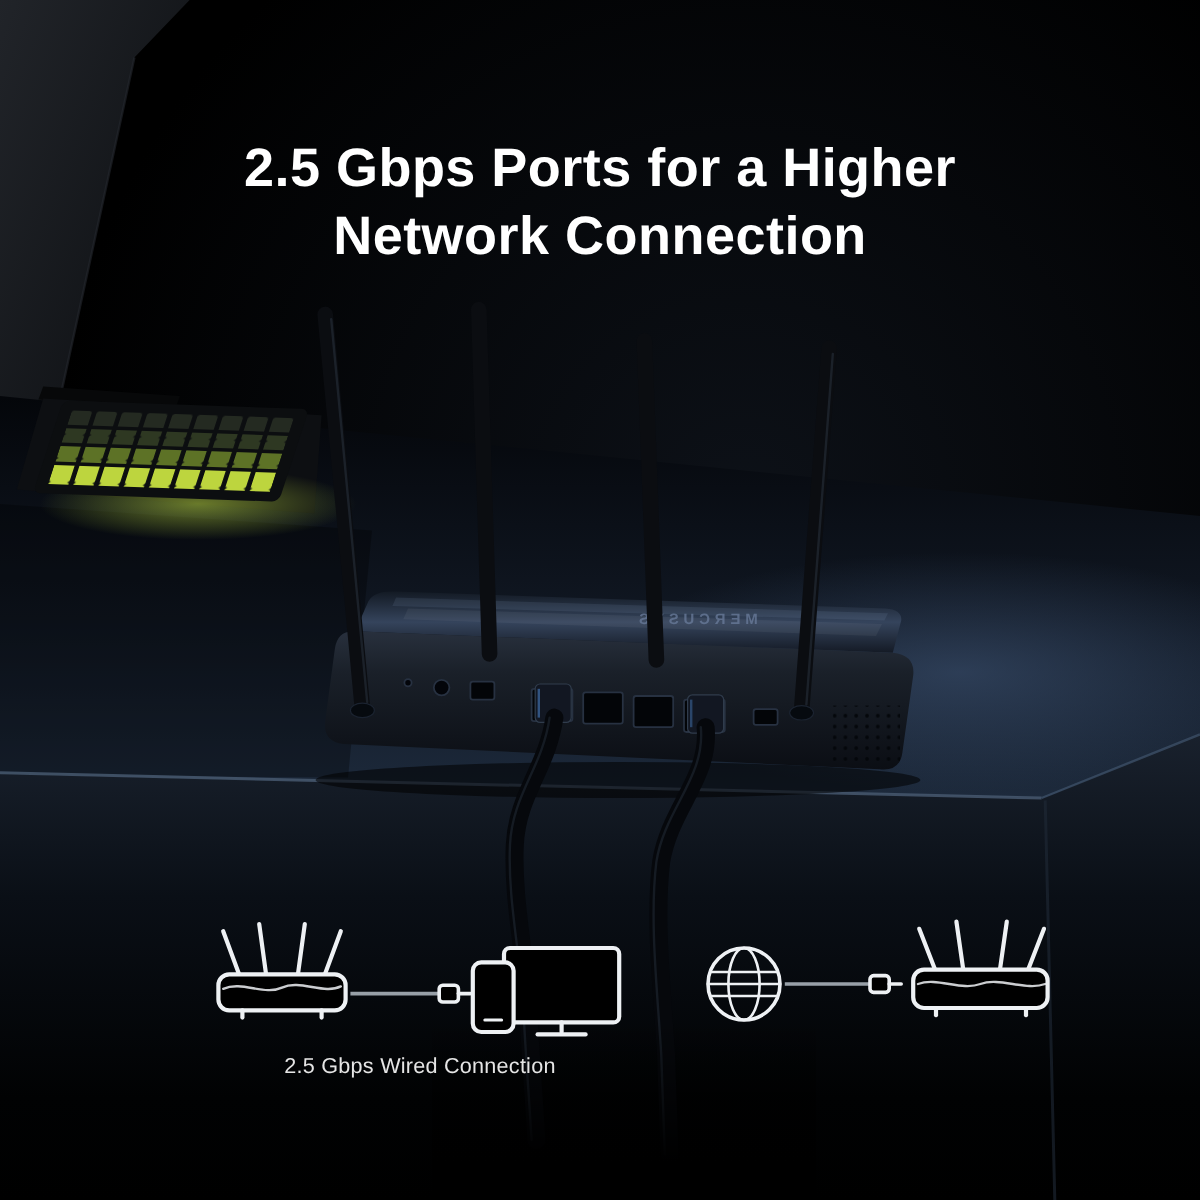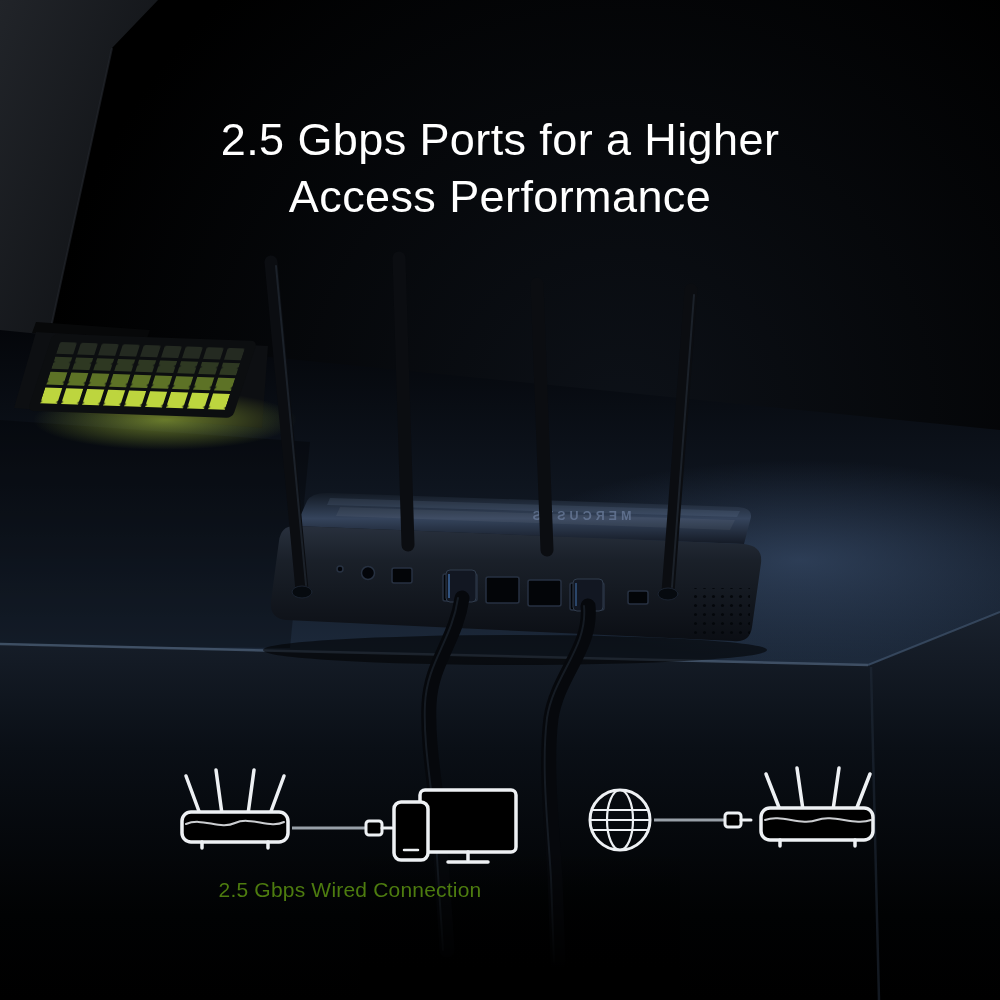--- a/index.html
+++ b/index.html
@@ -1,24 +1,24 @@
 <!DOCTYPE html>
 <html><head>
 <meta charset="utf-8">
 <style>
   html,body{margin:0;padding:0;background:#000;}
   body{width:1000px;height:1000px;overflow:hidden;font-family:"Liberation Sans",sans-serif;}
   .stage{position:relative;width:1000px;height:1000px;background:#000;}
   .scene{position:absolute;left:0;top:0;width:1000px;height:1000px;}
   .headline{position:absolute;top:112px;left:0;width:1000px;text-align:center;
-    color:#fff;font-weight:400;font-size:45px;line-height:1.26;letter-spacing:.4px;}
+    color:#fff;font-weight:700;font-size:45px;line-height:1.26;letter-spacing:.4px;}
   .feature{position:absolute;display:flex;flex-direction:column;align-items:center;gap:12px;}
   .feature-left{left:130px;top:762px;width:440px;}
   .feature-right{left:555px;top:762px;width:360px;}
-  .feature-label{font-size:21px;color:#4d7c0f;letter-spacing:.2px;text-align:right;}
+  .feature-label{font-size:18px;color:#e5e5e5;letter-spacing:.2px;text-align:right;}
   .icons{display:block;}
 </style>
 </head>
 <body>
 
 <div class="stage">
 
   <svg class="scene" viewBox="0 0 1000 1000" aria-hidden="true">
     <defs>
       <radialGradient id="bgGlow" cx="62%" cy="42%" r="58%">
@@ -154,21 +154,21 @@
       <path d="M462,598 C456,640 431,662 429,704 C427,748 437,792 440,838 C442,880 445,915 447,950" stroke="#232d3a" stroke-width="2" opacity=".5" transform="translate(-4,0)"></path>
       <path d="M588,606 C592,648 558,674 551,718 C545,766 552,828 555,878 C556,912 557,938 558,962" stroke="#06080c" stroke-width="15"></path>
       <path d="M588,606 C592,648 558,674 551,718 C545,766 552,828 555,878 C556,912 557,938 558,962" stroke="#232d3a" stroke-width="2" opacity=".5" transform="translate(-4,0)"></path>
     </g>
 
     <rect x="360" y="850" width="320" height="150" fill="url(#fadeB)"></rect>
   </svg>
 
   <div class="headline">
     <div>2.5 Gbps Ports for a Higher</div>
-    <div>Access Performance</div>
+    <div>Network Connection</div>
   </div>
 
   <div class="feature feature-left">
     <svg class="icons" width="360" height="104" viewBox="0 0 360 104" aria-hidden="true">
       <g fill="none" stroke="#eef1f4" stroke-width="3.5" stroke-linecap="round">
         <path d="M30,52 L16,14"></path>
           <path d="M52,52 L46,8"></path>
           <path d="M78,52 L84,8"></path>
           <path d="M100,52 L114,14"></path>
         <rect x="12" y="50" width="106" height="30" rx="9" fill="#000"></rect>

